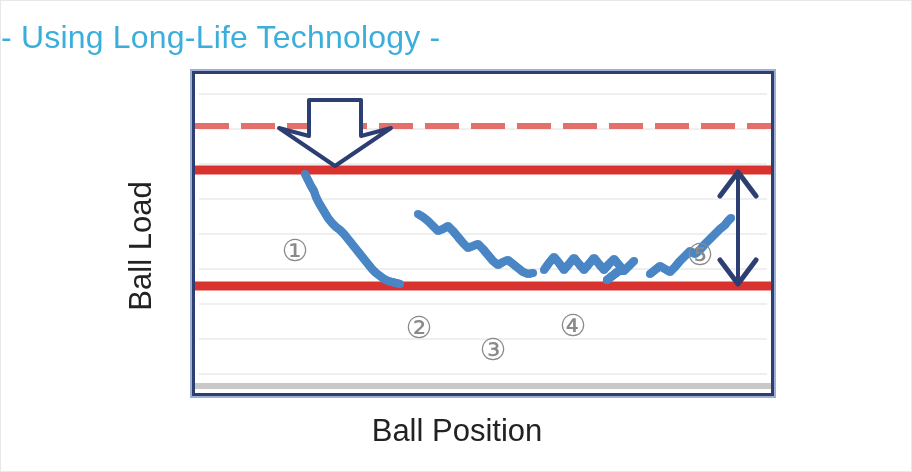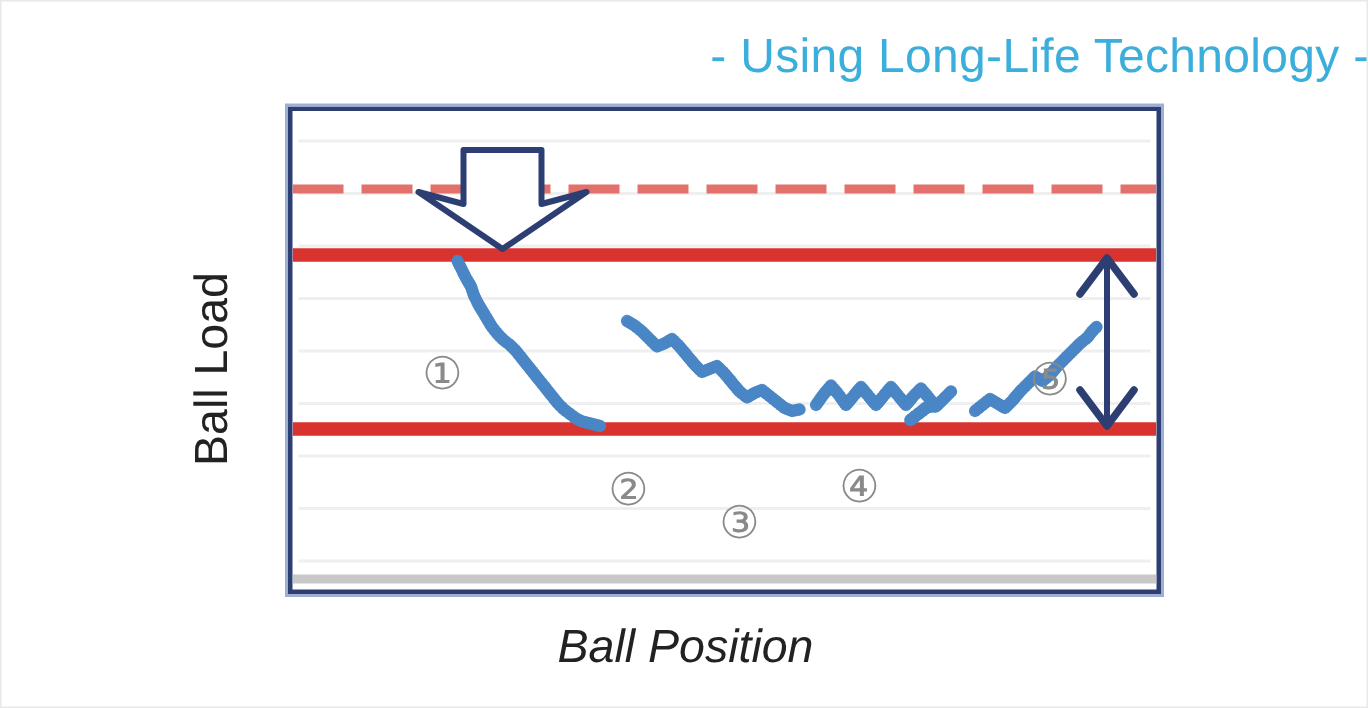--- a/index.html
+++ b/index.html
@@ -22,21 +22,21 @@
     border: 1px solid #e8e8e8;
     overflow: hidden;
   }
 
   
   #chart-title {
     position: absolute;
     left: 0;
     top: 18px;
     width: 912px;
-    text-align: right;
+    text-align: left;
     font-size: 32px;
     font-weight: 400;
     letter-spacing: 0.2px;
     color: #3BAEDB;
     white-space: nowrap;
   }
 
   
   #y-axis-label {
     position: absolute;
@@ -56,21 +56,20 @@
   
   #x-axis-label {
     position: absolute;
     left: 0;
     top: 412px;
     width: 912px;
     text-align: center;
     font-size: 31px;
     color: #222222;
     white-space: nowrap;
-    font-style: italic;
   }
 
   
   #plot-frame {
     position: absolute;
     left: 191px;
     top: 70px;
     width: 582px;
     height: 325px;
     background: #ffffff;

